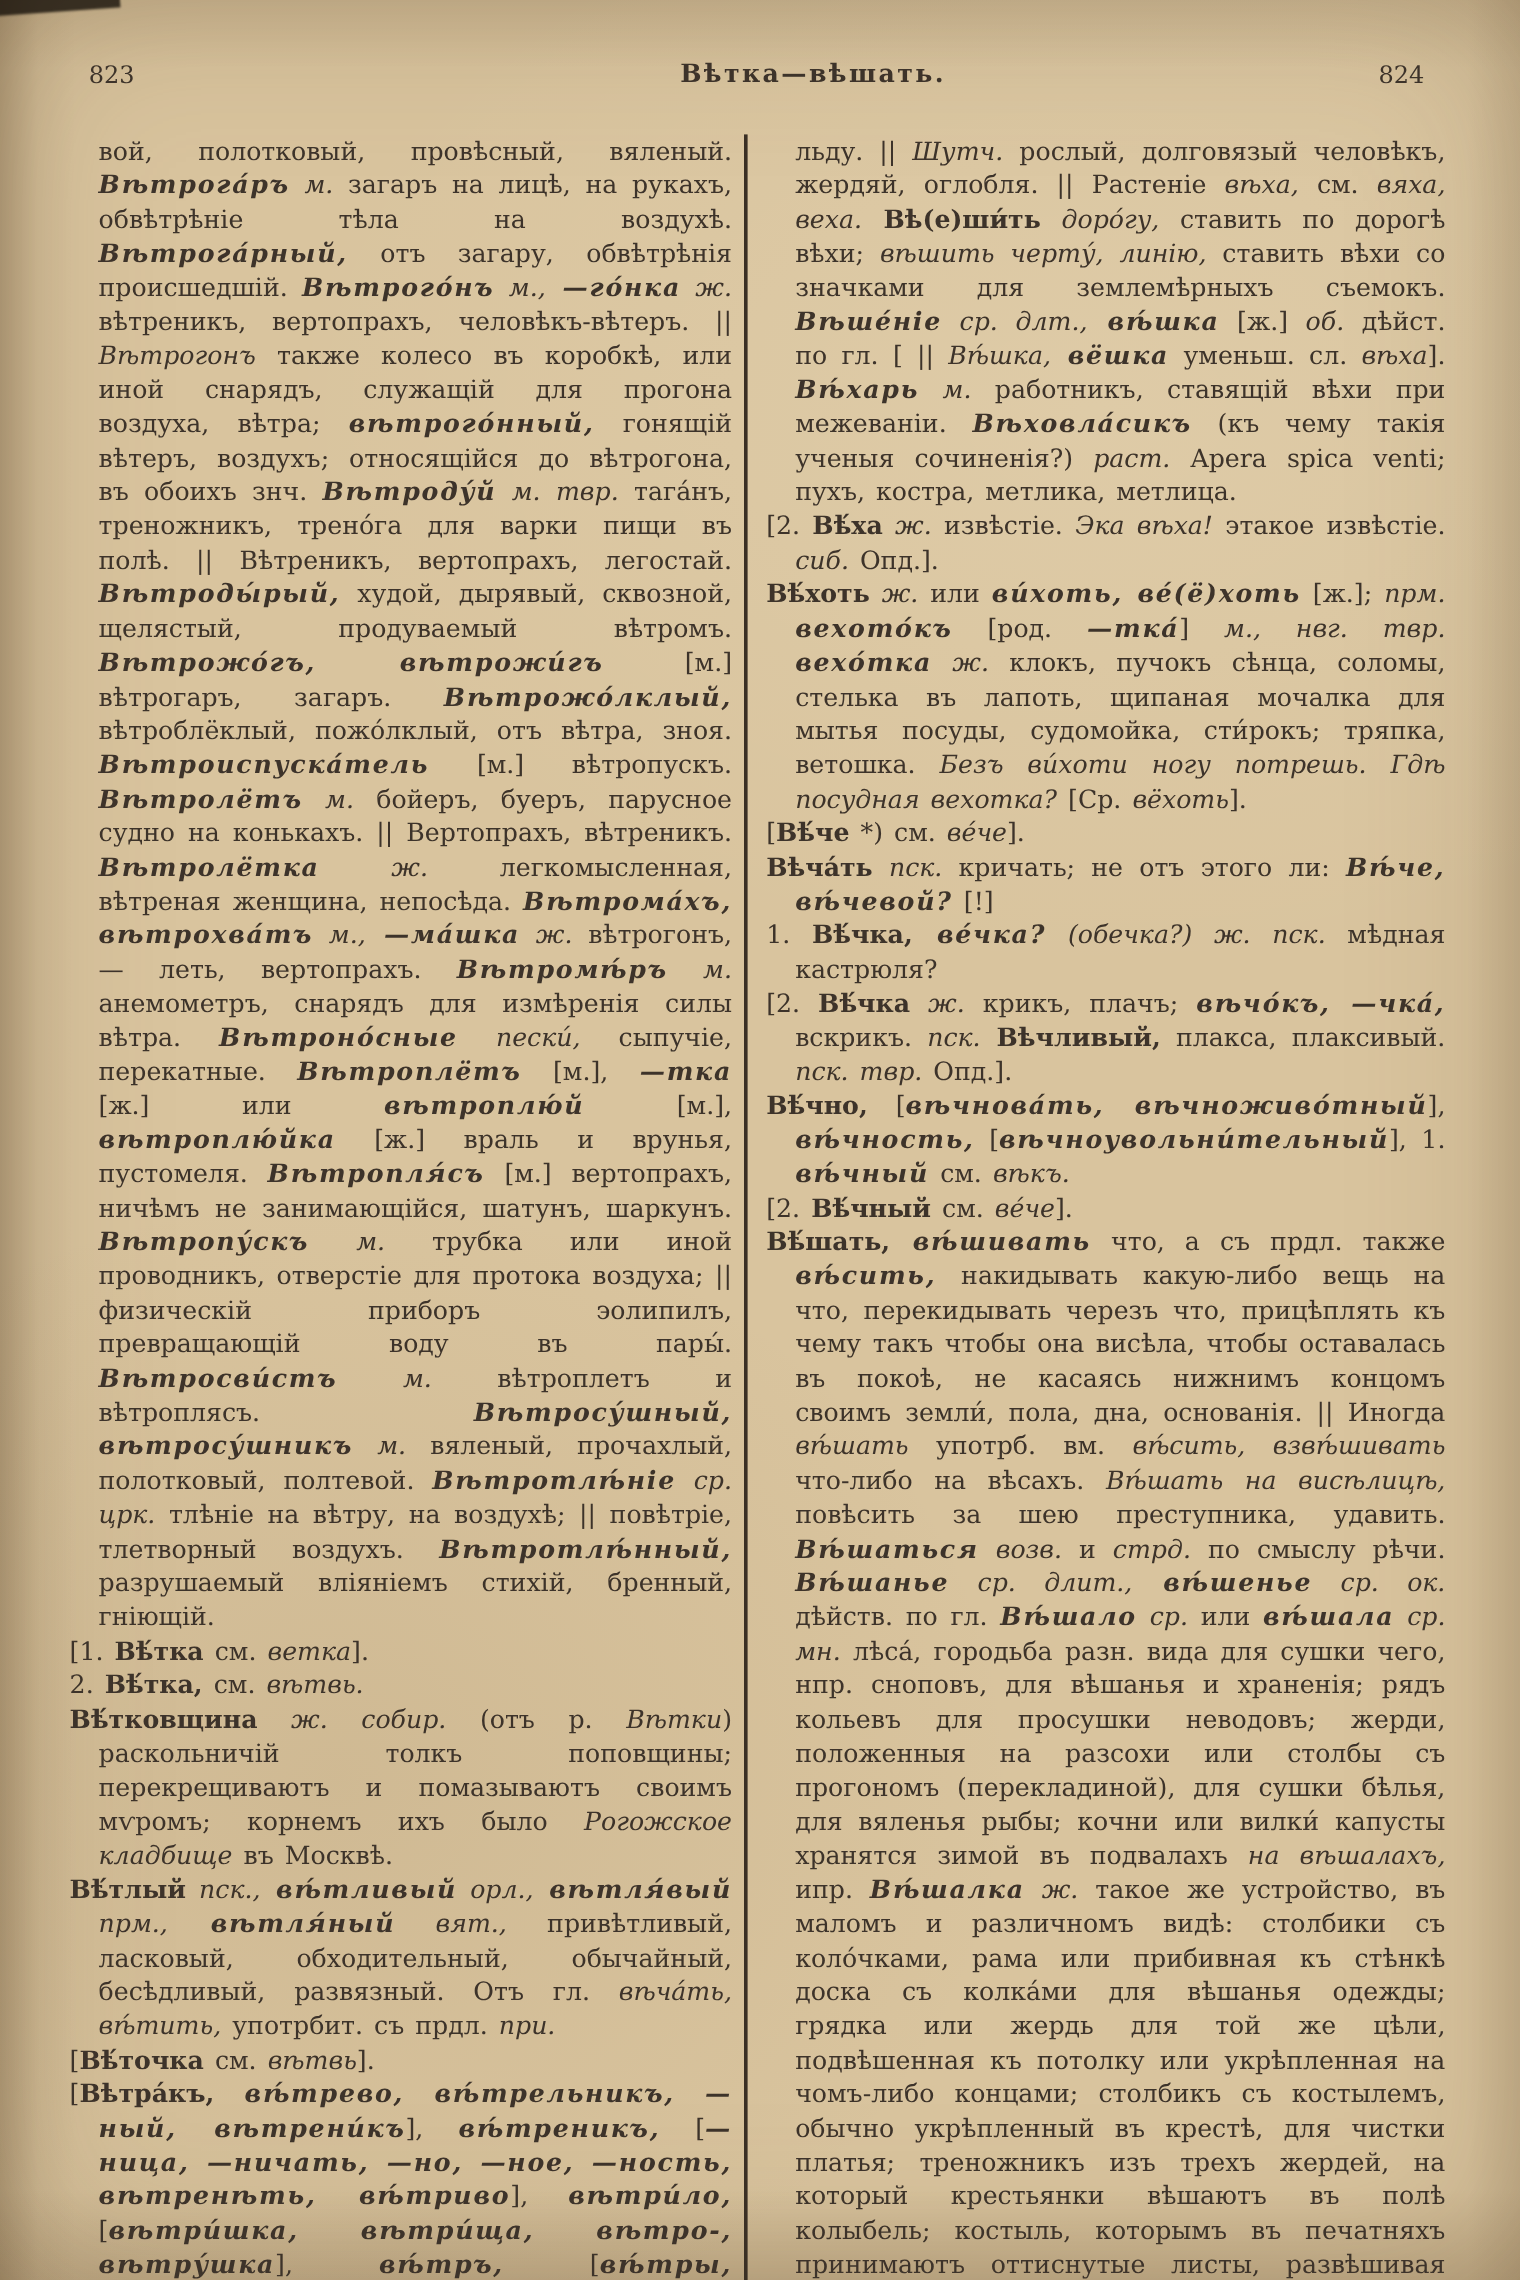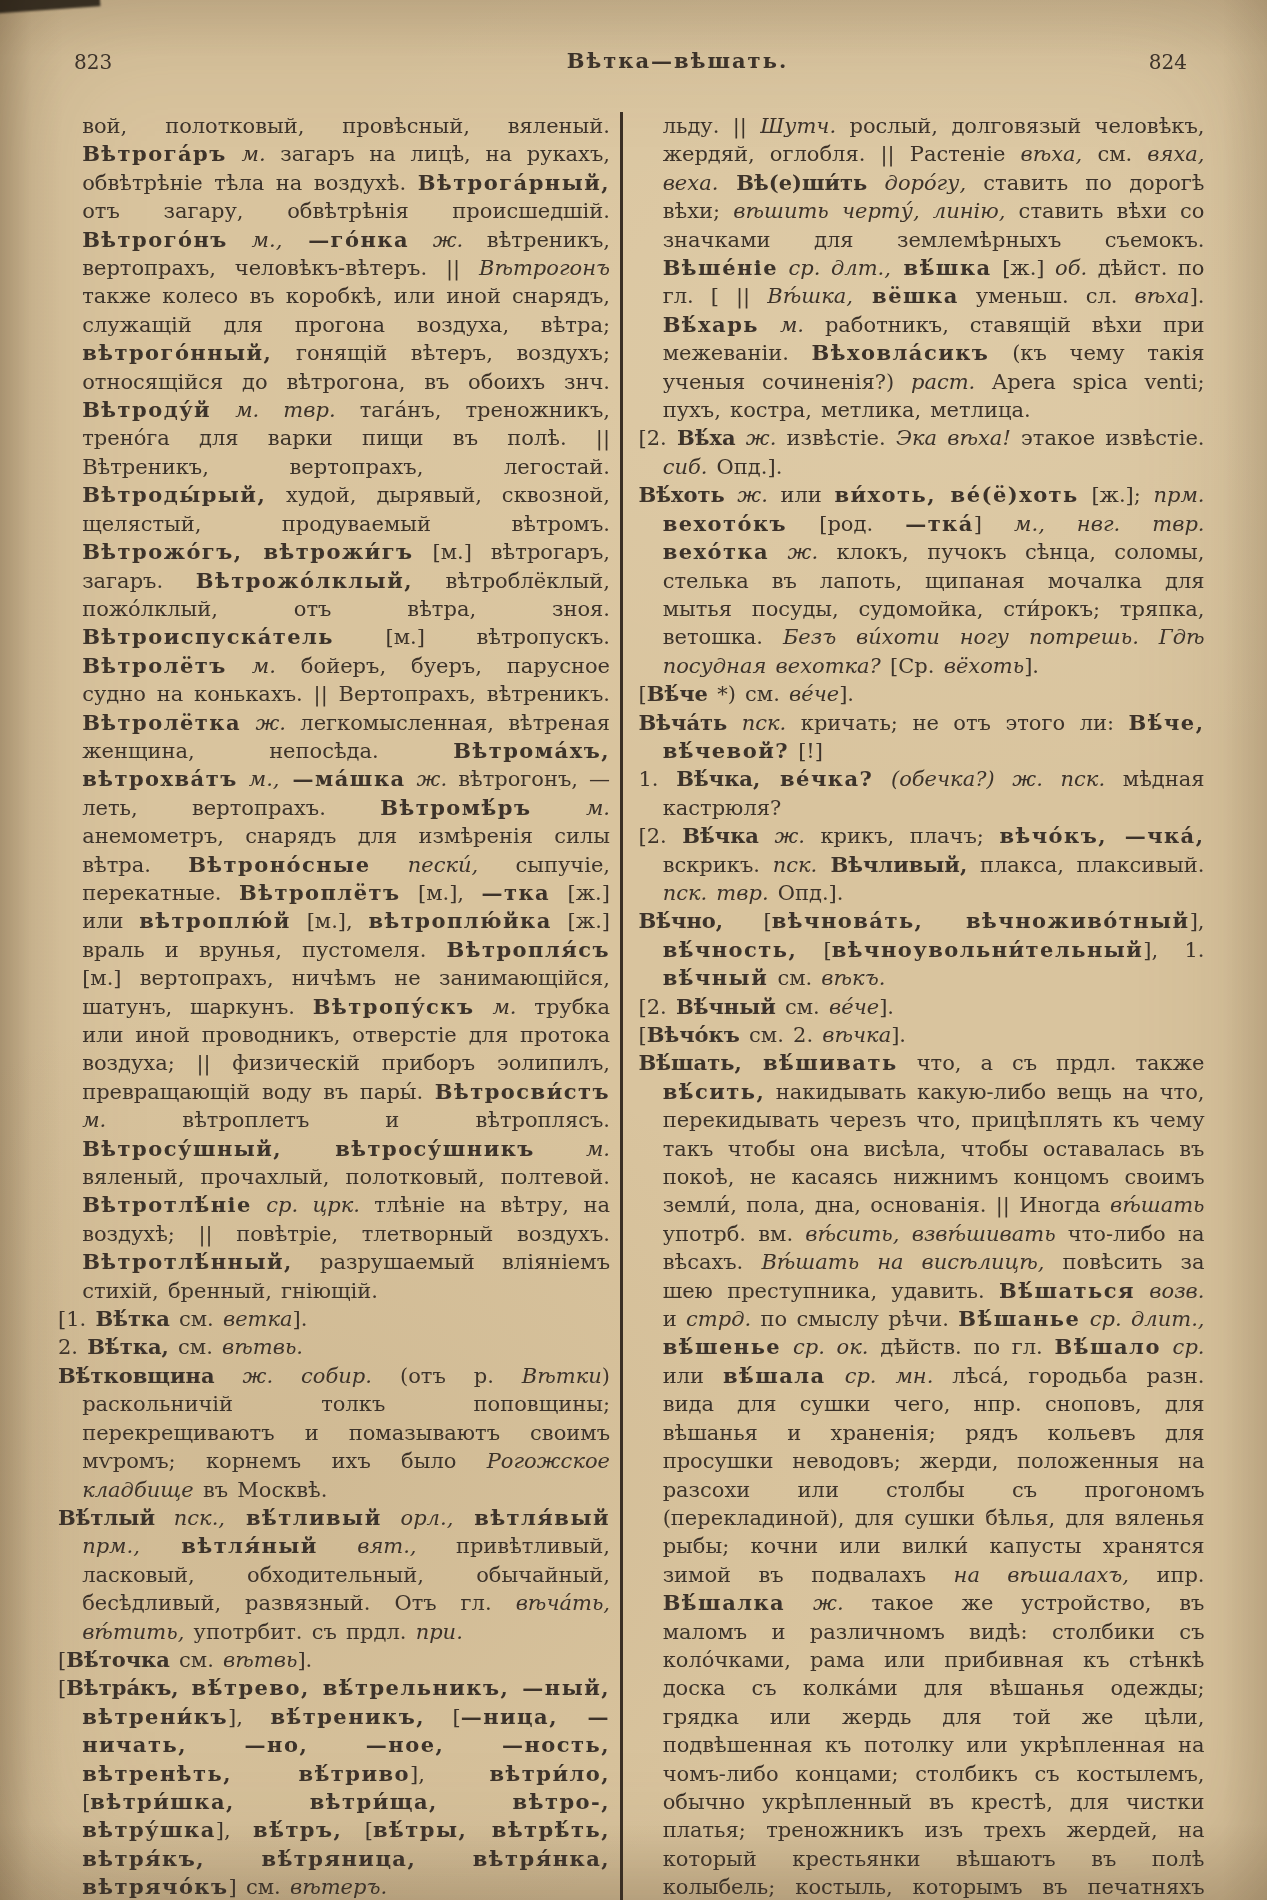--- a/index.html
+++ b/index.html
@@ -38,21 +38,21 @@
   .cols{
     display:flex;align-items:stretch;
     margin:28px 52px 0 58px;
   }
   .col{font-size:21px;line-height:28.4px;text-align:justify;word-spacing:0.12em;}
   .col.left{width:552px;}
   .divider{width:2.5px;background:#3a2f24;margin-left:10px;flex:0 0 auto;}
   .col.right{width:566px;padding-left:16px;}
   .para{margin:0;padding-left:1.15em;text-indent:-1.15em;}
   .para.cont{text-indent:0;}
-  .hw{font-weight:bold;letter-spacing:0.07em;}
+  .hw{font-weight:bold;letter-spacing:0.07em;font-style:italic;}
   .hd{font-weight:bold;}
   .it{font-style:italic;}
 </style>
 </head>
 <body>
 
 <div class="page">
   <div class="corner"></div>
 
   <div class="pagehead">
@@ -76,19 +76,18 @@
       <div id="col-right-paras">
           <p class="para cont"><span>льду. || </span><span class="it">Шутч.</span><span> рослый, долговязый человѣкъ, жердяй, оглобля. || Растеніе </span><span class="it">вѣха,</span><span> см. </span><span class="it">вяха, веха.</span><span class="hd"> Вѣ(е)ши́ть</span><span class="it"> доро́гу,</span><span> ставить по дорогѣ вѣхи; </span><span class="it">вѣшить черту́, линію,</span><span> ставить вѣхи со значками для землемѣрныхъ съемокъ. </span><span class="hw">Вѣше́ніе</span><span class="it"> ср. длт.,</span><span class="hw"> вѣ́шка</span><span> [ж.] </span><span class="it">об.</span><span> дѣйст. по гл. [ || </span><span class="it">Вѣ́шка,</span><span class="hw"> вёшка</span><span> уменьш. сл. </span><span class="it">вѣха</span><span>]. </span><span class="hw">Вѣ́харь</span><span class="it"> м.</span><span> работникъ, ставящій вѣхи при межеваніи. </span><span class="hw">Вѣховла́сикъ</span><span> (къ чему такія ученыя сочиненія?) </span><span class="it">раст.</span><span> Apera spica venti; пухъ, костра, метлика, метлица.</span></p>
           <p class="para entry"><span>[2. </span><span class="hd">Вѣ́ха</span><span class="it"> ж.</span><span> извѣстіе. </span><span class="it">Эка вѣха!</span><span> этакое извѣстіе. </span><span class="it">сиб.</span><span> Опд.].</span></p>
           <p class="para entry"><span class="hd">Вѣ́хоть</span><span class="it"> ж.</span><span> или </span><span class="hw">ви́хоть, ве́(ё)хоть</span><span> [ж.]; </span><span class="it">прм.</span><span class="hw"> вехото́къ</span><span> [род. </span><span class="hw">—тка́</span><span>] </span><span class="it">м., нвг. твр.</span><span class="hw"> вехо́тка</span><span class="it"> ж.</span><span> клокъ, пучокъ сѣнца, соломы, стелька въ лапоть, щипаная мочалка для мытья посуды, судомойка, сти́рокъ; тряпка, ветошка. </span><span class="it">Безъ ви́хоти ногу потрешь. Гдѣ посудная вехотка?</span><span> [Ср. </span><span class="it">вёхоть</span><span>].</span></p>
           <p class="para entry"><span>[</span><span class="hd">Вѣ́че</span><span> *) см. </span><span class="it">ве́че</span><span>].</span></p>
           <p class="para entry"><span class="hd">Вѣча́ть</span><span class="it"> пск.</span><span> кричать; не отъ этого ли: </span><span class="hw">Вѣ́че, вѣ́чевой?</span><span> [!]</span></p>
           <p class="para entry"><span>1. </span><span class="hd">Вѣ́чка,</span><span class="hw"> ве́чка?</span><span class="it"> (обечка?) ж. пск.</span><span> мѣдная кастрюля?</span></p>
           <p class="para entry"><span>[2. </span><span class="hd">Вѣ́чка</span><span class="it"> ж.</span><span> крикъ, плачъ; </span><span class="hw">вѣчо́къ, —чка́,</span><span> вскрикъ. </span><span class="it">пск.</span><span class="hd"> Вѣчливый,</span><span> плакса, плаксивый. </span><span class="it">пск. твр.</span><span> Опд.].</span></p>
           <p class="para entry"><span class="hd">Вѣ́чно,</span><span> [</span><span class="hw">вѣчнова́ть, вѣчноживо́тный</span><span>], </span><span class="hw">вѣ́чность,</span><span> [</span><span class="hw">вѣчноувольни́тельный</span><span>], 1. </span><span class="hw">вѣ́чный</span><span> см. </span><span class="it">вѣкъ.</span></p>
           <p class="para entry"><span>[2. </span><span class="hd">Вѣ́чный</span><span> см. </span><span class="it">ве́че</span><span>].</span></p>
-          <p class="para entry"><span>[</span><span class="hd">Вѣчо́къ</span><span> см. 2. </span><span class="it">вѣчка</span><span>].</span></p>
           <p class="para entry"><span class="hd">Вѣ́шать,</span><span class="hw"> вѣ́шивать</span><span> что, а съ прдл. также </span><span class="hw">вѣ́сить,</span><span> накидывать какую-либо вещь на что, перекидывать черезъ что, прицѣплять къ чему такъ чтобы она висѣла, чтобы оставалась въ покоѣ, не касаясь нижнимъ концомъ своимъ земли́, пола, дна, основанія. || Иногда </span><span class="it">вѣ́шать</span><span> употрб. вм. </span><span class="it">вѣ́сить, взвѣ́шивать</span><span> что-либо на вѣсахъ. </span><span class="it">Вѣ́шать на висѣлицѣ,</span><span> повѣсить за шею преступника, удавить. </span><span class="hw">Вѣ́шаться</span><span class="it"> возв.</span><span> и </span><span class="it">стрд.</span><span> по смыслу рѣчи. </span><span class="hw">Вѣ́шанье</span><span class="it"> ср. длит.,</span><span class="hw"> вѣ́шенье</span><span class="it"> ср. ок.</span><span> дѣйств. по гл. </span><span class="hw">Вѣ́шало</span><span class="it"> ср.</span><span> или </span><span class="hw">вѣ́шала</span><span class="it"> ср. мн.</span><span> лѣса́, городьба разн. вида для сушки чего, нпр. сноповъ, для вѣшанья и храненія; рядъ кольевъ для просушки неводовъ; жерди, положенныя на разсохи или столбы съ прогономъ (перекладиной), для сушки бѣлья, для вяленья рыбы; кочни или вилки́ капусты хранятся зимой въ подвалахъ </span><span class="it">на вѣшалахъ,</span><span> ипр. </span><span class="hw">Вѣ́шалка</span><span class="it"> ж.</span><span> такое же устройство, въ маломъ и различномъ видѣ: столбики съ коло́чками, рама или прибивная къ стѣнкѣ доска съ колка́ми для вѣшанья одежды; грядка или жердь для той же цѣли, подвѣшенная къ потолку или укрѣпленная на чомъ-либо концами; столбикъ съ костылемъ, обычно укрѣпленный въ крестѣ, для чистки платья; треножникъ изъ трехъ жердей, на который крестьянки вѣшаютъ въ полѣ колыбель; костыль, которымъ въ печатняхъ принимаютъ оттиснутые листы, развѣшивая ихъ на веревки, ипр. || *Повѣса, шалапай. </span></p>
         </div>
 
     </div>
   </div>
 </div>
 
 </body></html>

